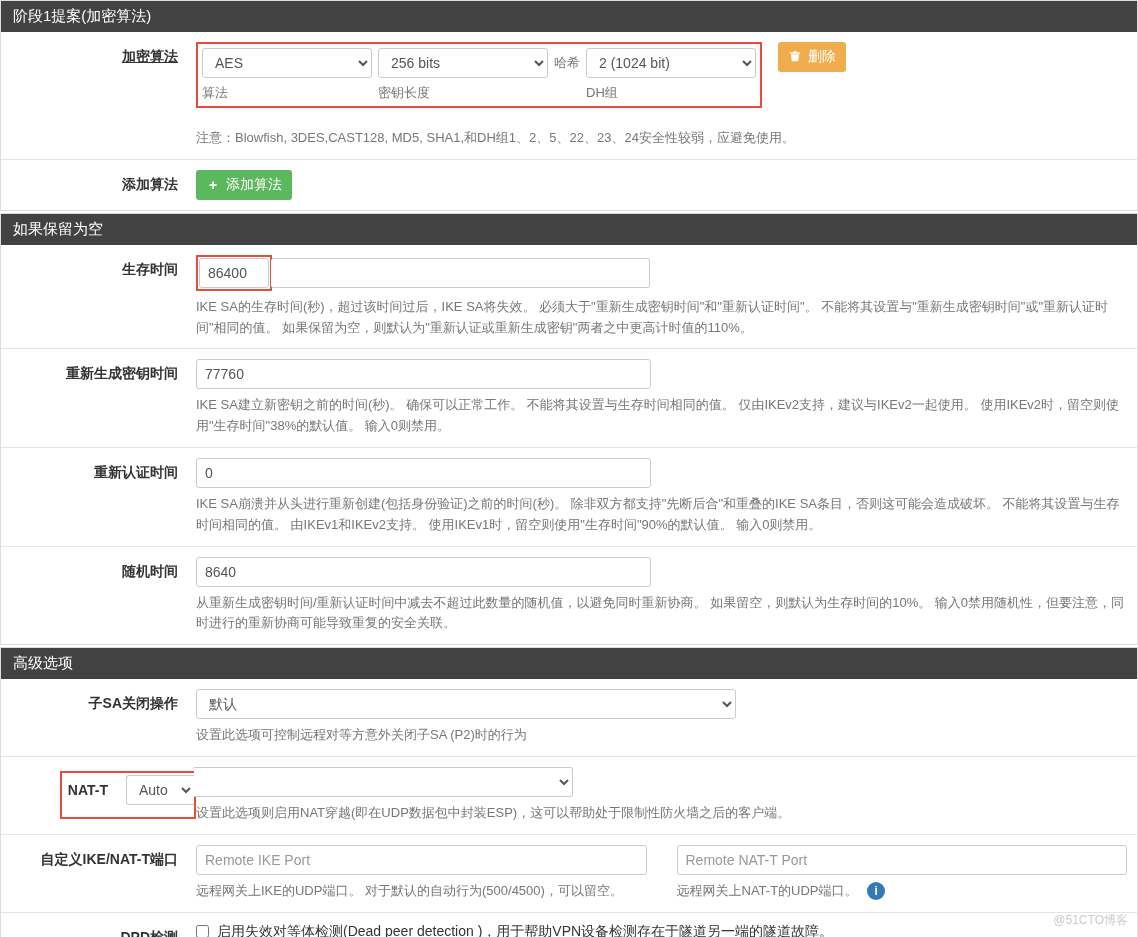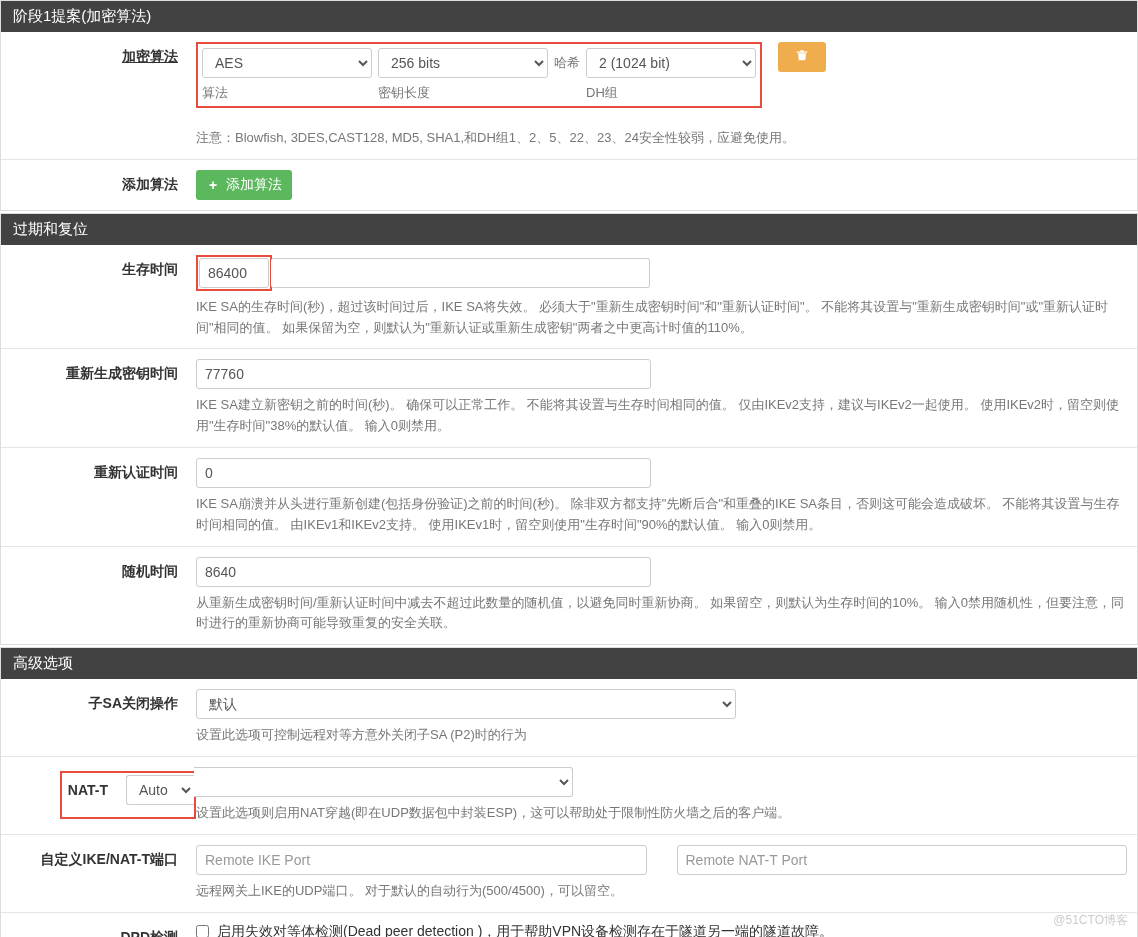--- a/index.html
+++ b/index.html
@@ -145,21 +145,21 @@
           <div class="enc-col">
             <span class="sublabel">哈希</span>
           </div>
           <div class="enc-col">
             <select class="enc-select-dh">
               <option>2 (1024 bit)</option>
             </select>
             <span class="sublabel">DH组</span>
           </div>
         </div>
-        <button class="btn btn-orange" style="margin-left:16px;height:30px;flex-direction:column;">
+        <button class="btn btn-orange" style="margin-left:16px;height:30px;">
           <span class="icon-trash">
             <svg width="14" height="14" viewBox="0 0 24 24" fill="#fff">
                 <path d="M3 6h18v2H3V6zm2 3h14l-1.5 12h-11L5 9zm4-5h6v2H9V4z"></path>
               </svg>
           </span>
           <span>删除</span>
         </button>
       </div>
       <div class="help" style="margin-top:20px;">注意：Blowfish, 3DES,CAST128, MD5, SHA1,和DH组1、2、5、22、23、24安全性较弱，应避免使用。</div>
     </div>
@@ -169,21 +169,21 @@
     <div class="labelcol">添加算法</div>
     <div class="content">
       <button class="btn btn-green">
         <span class="icon-plus">+</span>
         <span>添加算法</span>
       </button>
     </div>
   </div>
 </div>
 
-<div class="section-header">过期和复位</div>
+<div class="section-header">如果保留为空</div>
 <div class="panel">
 
   <div class="row">
     <div class="labelcol">生存时间</div>
     <div class="content">
       <span class="redbox-tight">
         <input type="text" style="width: 70px;" value="86400">
       </span><input type="text" style="width: 379px; border-left: none; margin-left: -1px;">
       <div class="help">IKE SA的生存时间(秒)，超过该时间过后，IKE SA将失效。 必须大于"重新生成密钥时间"和"重新认证时间"。 不能将其设置与"重新生成密钥时间"或"重新认证时间"相同的值。 如果保留为空，则默认为"重新认证或重新生成密钥"两者之中更高计时值的110%。</div>
     </div>
@@ -247,20 +247,24 @@
   <div class="row">
     <div class="labelcol">自定义IKE/NAT-T端口</div>
     <div class="content">
       <div class="two-cols">
         <div>
           <input type="text" style="width: 100%;" placeholder="Remote IKE Port">
           <div class="help">远程网关上IKE的UDP端口。 对于默认的自动行为(500/4500)，可以留空。</div>
         </div>
         <div>
           <input type="text" style="width: 100%;" placeholder="Remote NAT-T Port">
+          <div class="help">
+            <span>远程网关上NAT-T的UDP端口。</span>
+            <span class="info-icon">i</span>
+          </div>
         </div>
       </div>
     </div>
   </div>
 
   <div class="row">
     <div class="labelcol">DPD检测</div>
     <div class="content">
       <div class="checkbox-row">
         <input type="checkbox" style="">

